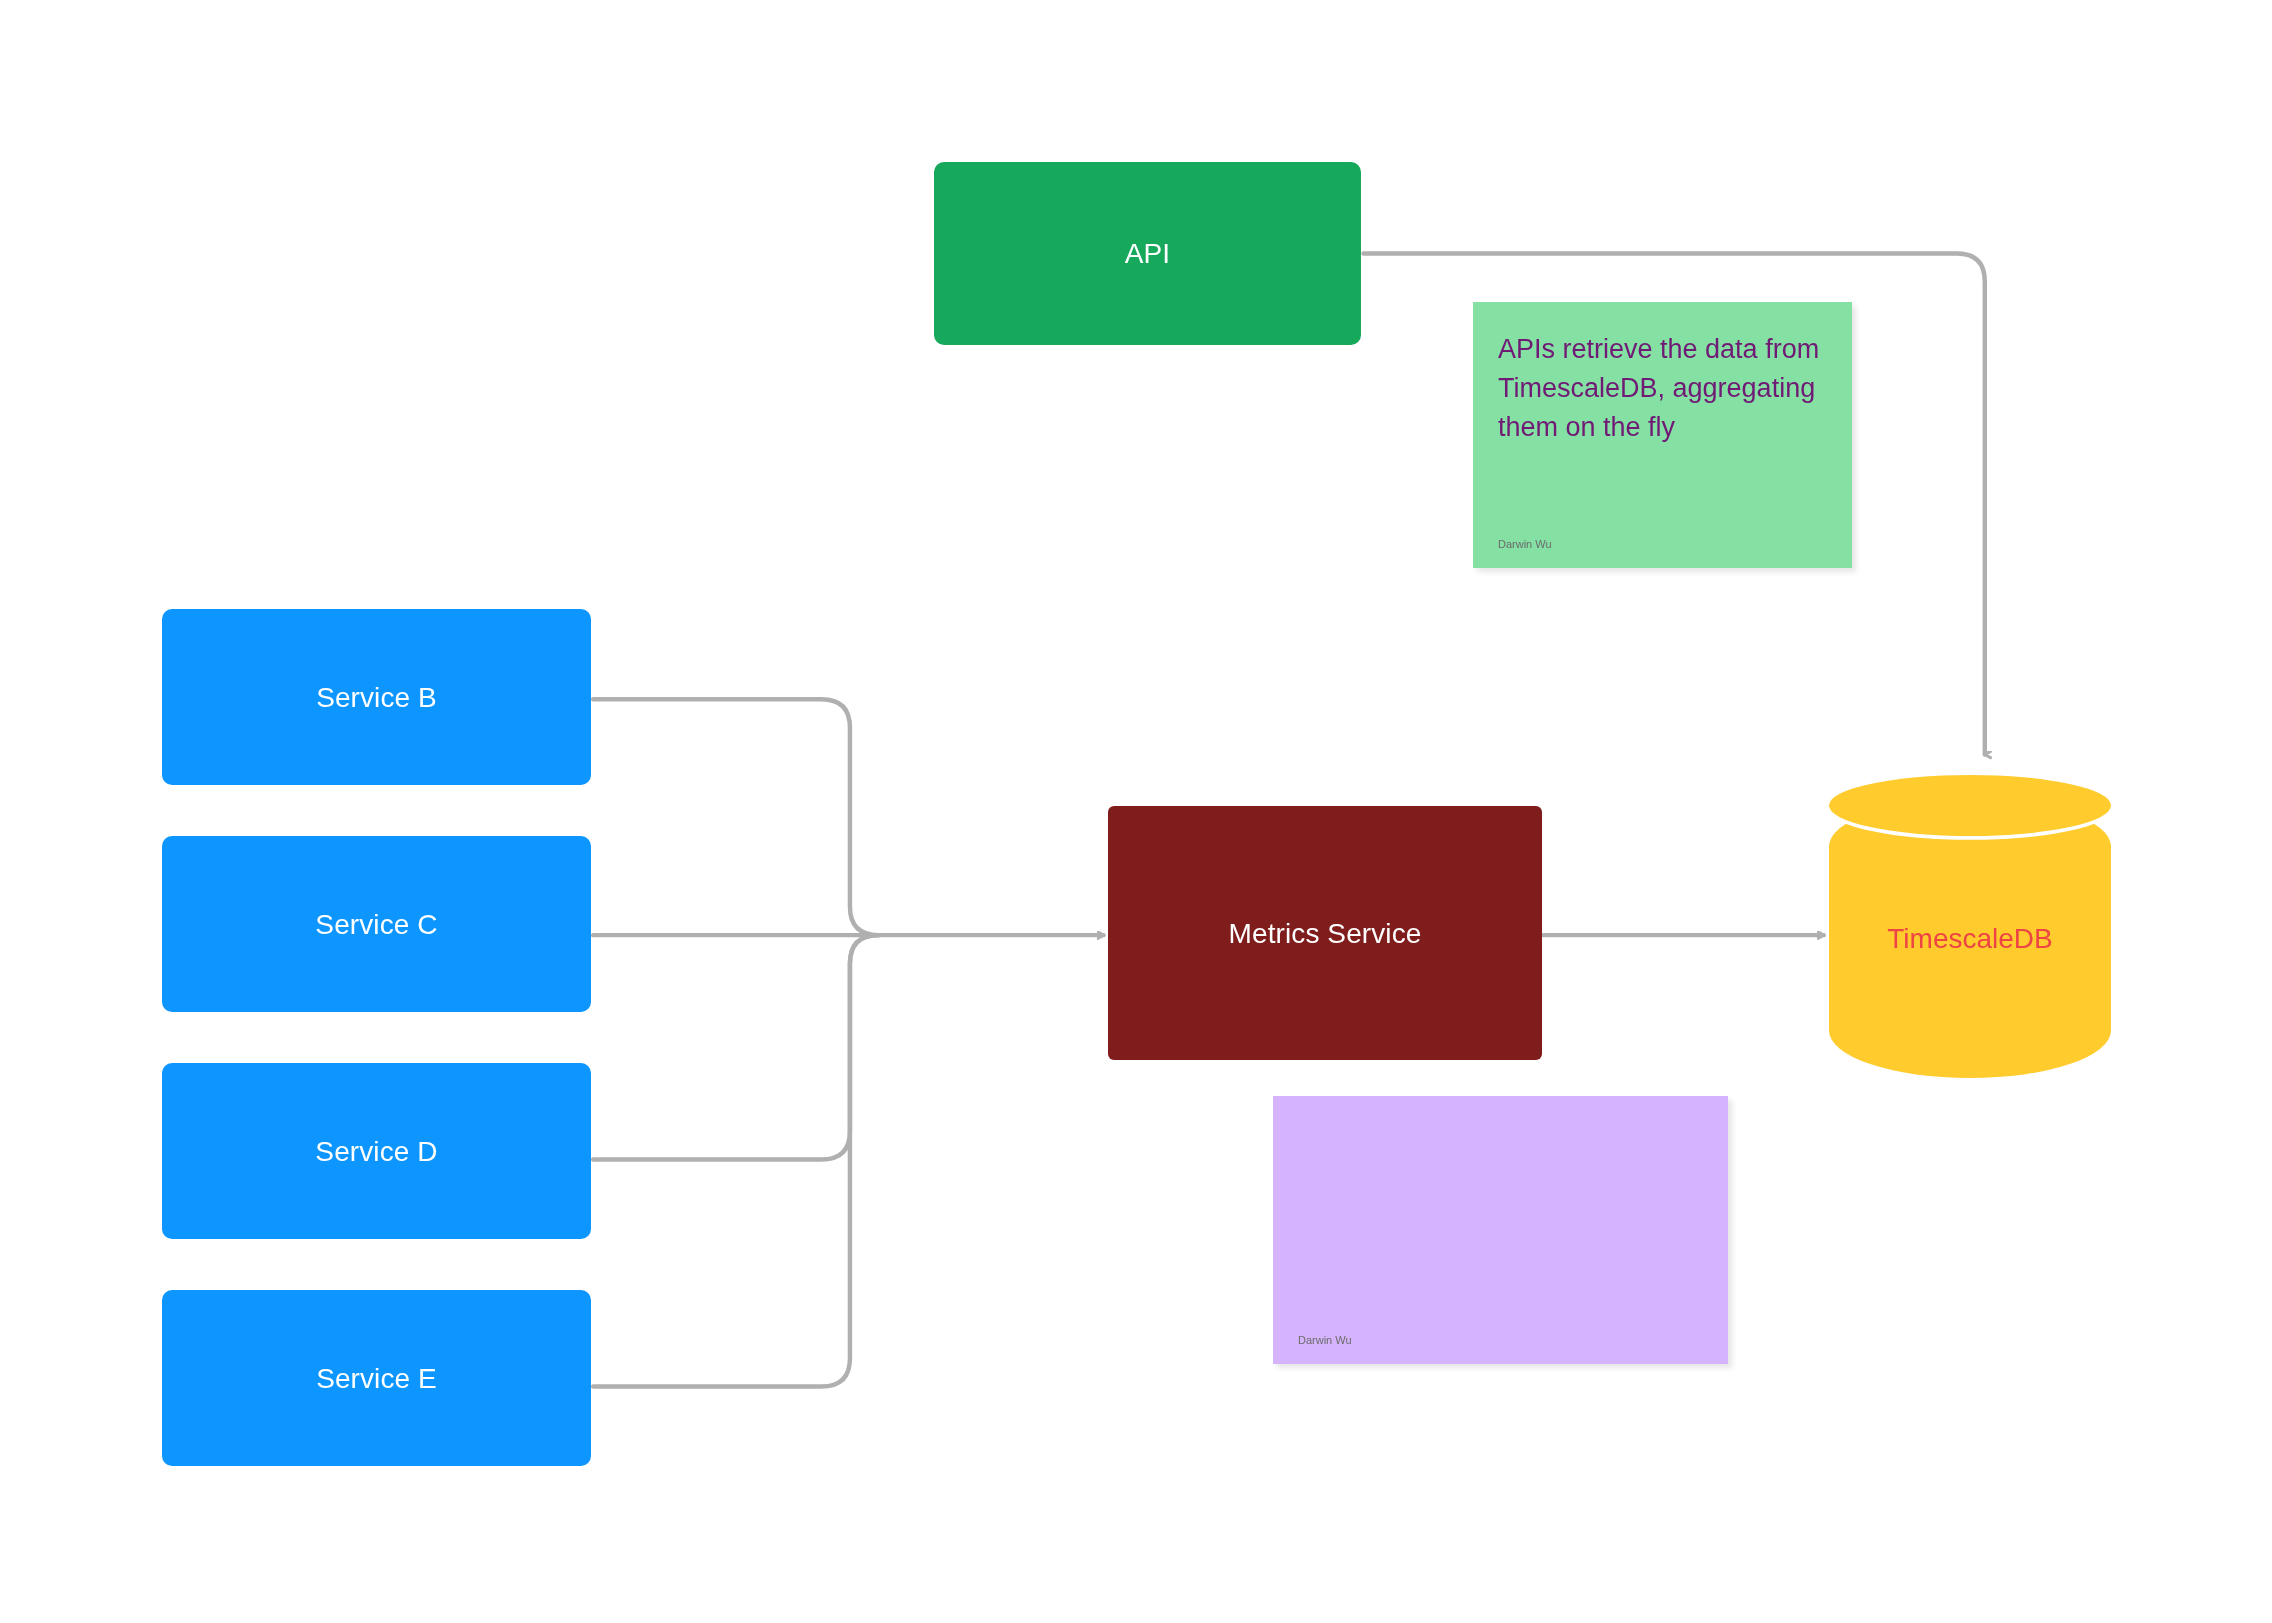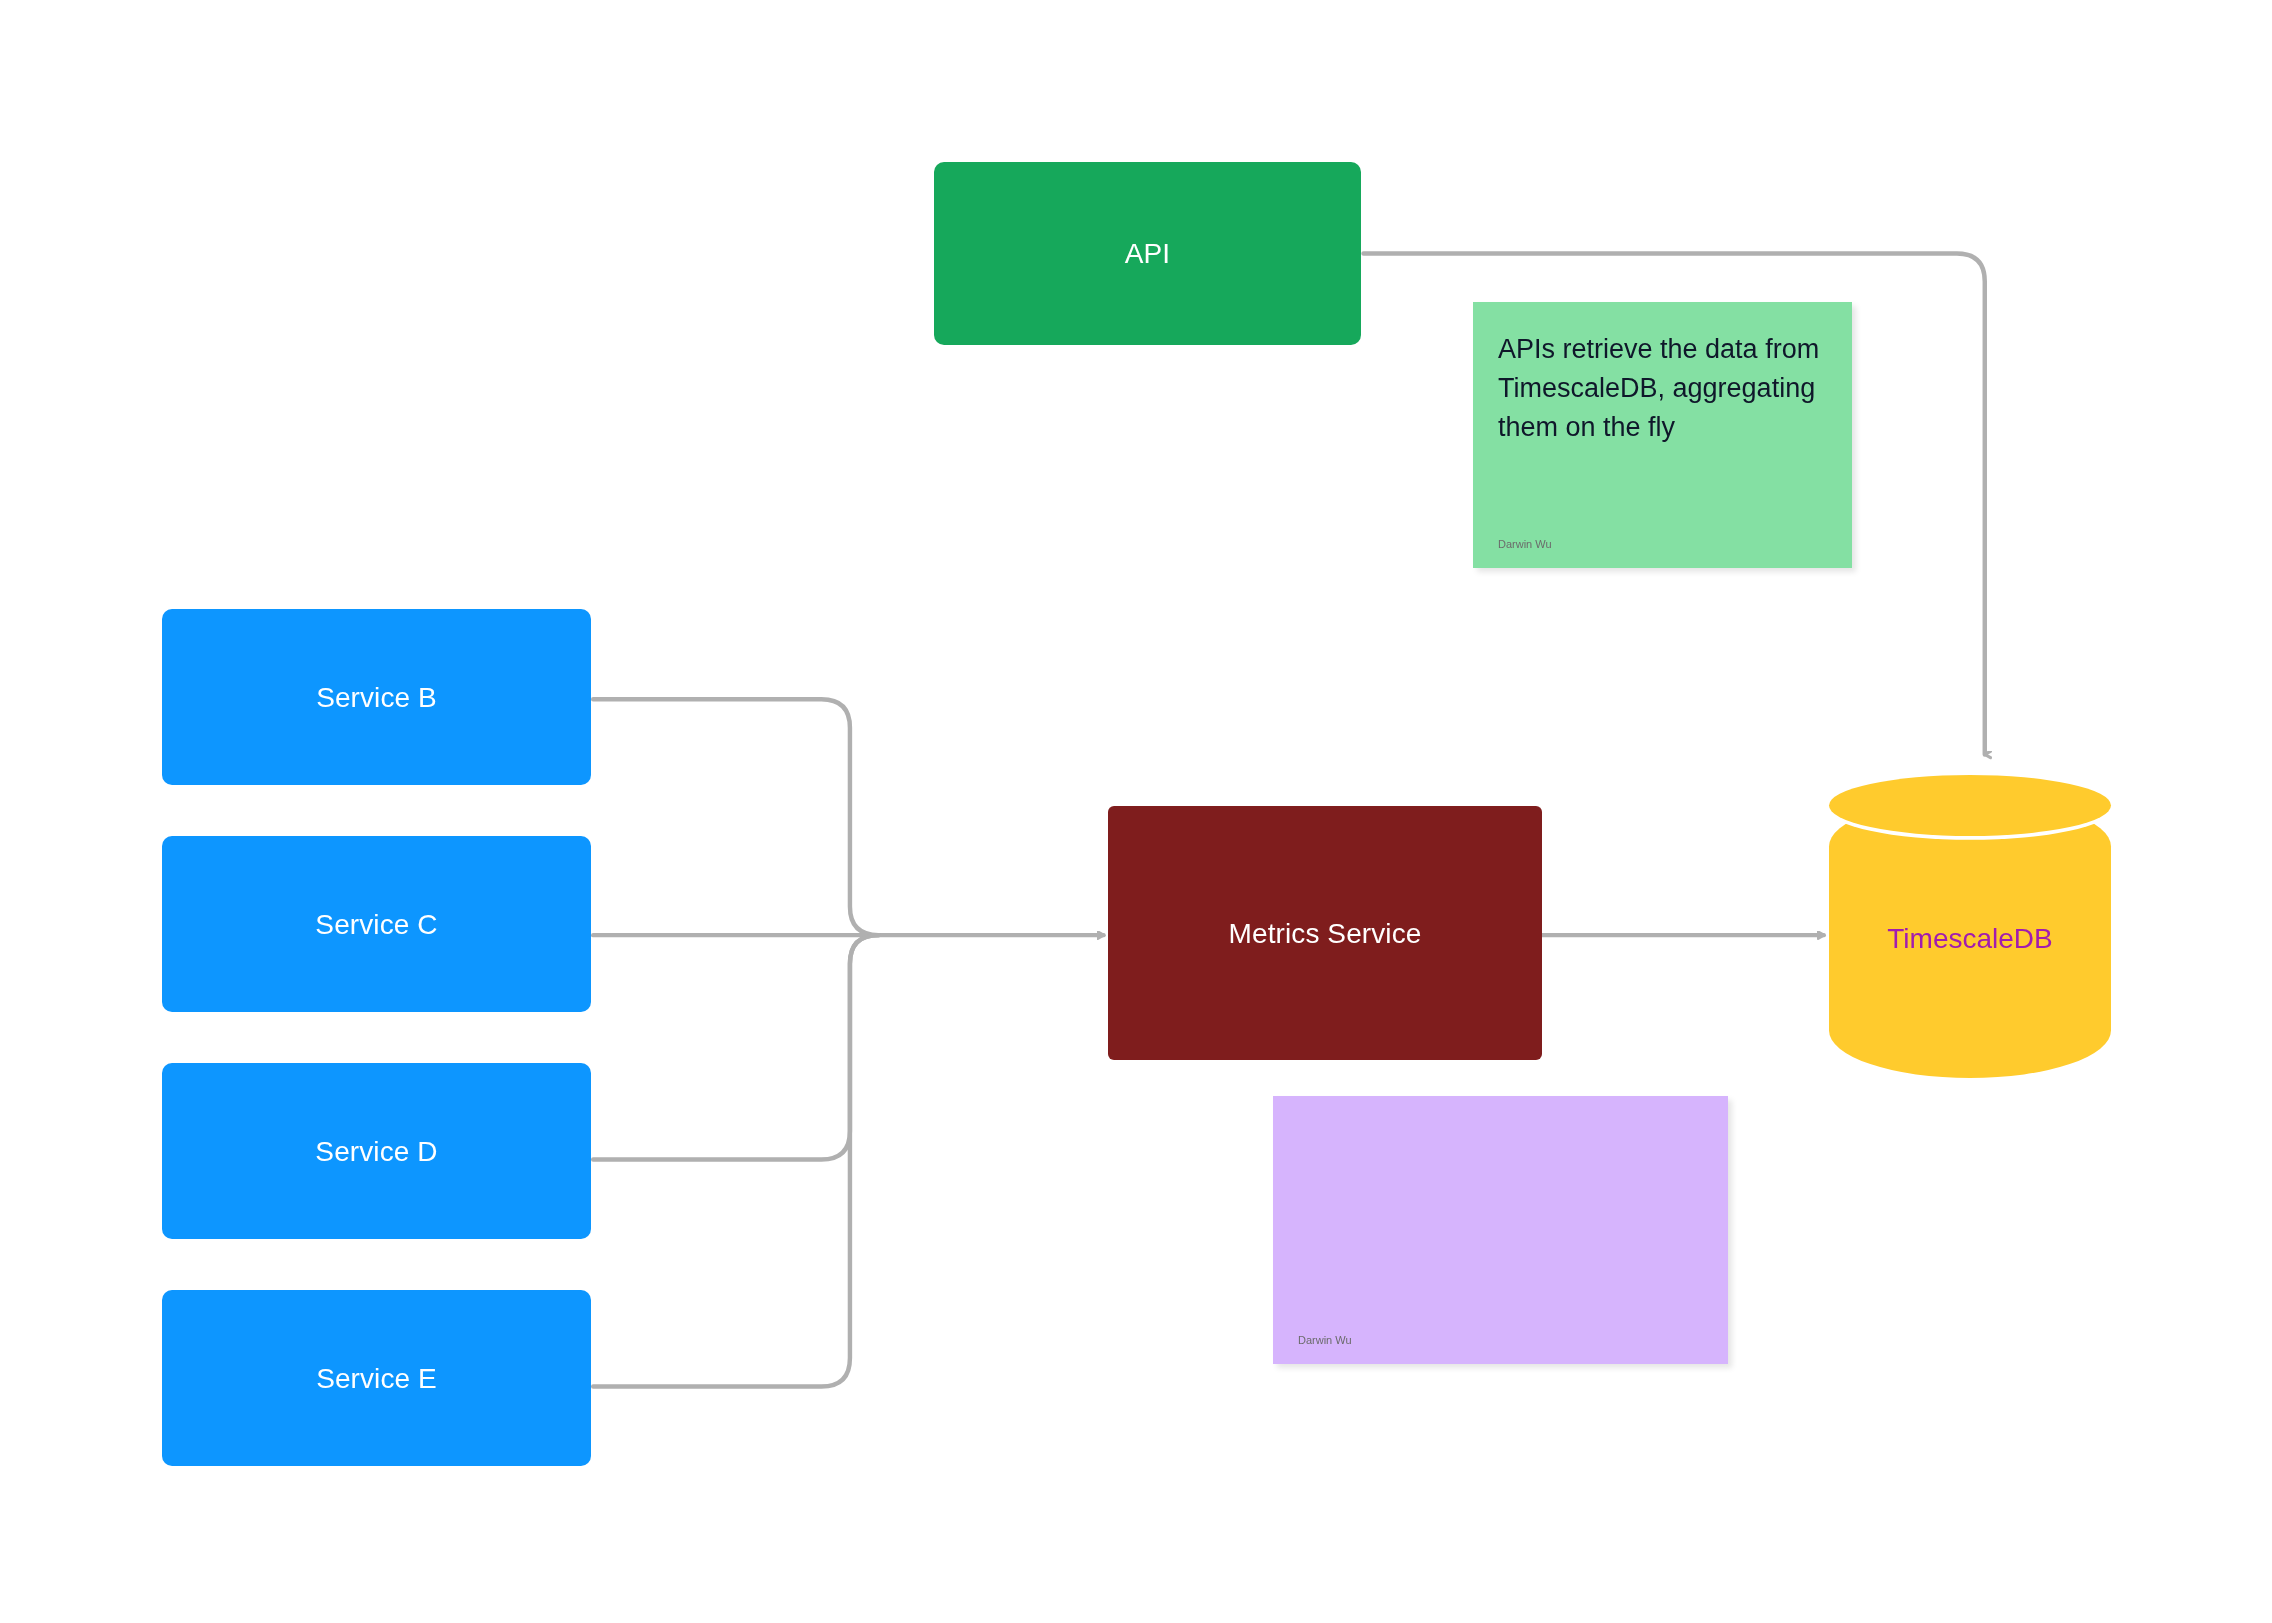--- a/index.html
+++ b/index.html
@@ -108,21 +108,21 @@
   .db-label {
     position: absolute;
     left: 0;
     top: 0;
     width: 282px;
     height: 327px;
     display: flex;
     align-items: center;
     justify-content: center;
     font-size: 28px;
-    color: #a21caf;
+    color: #ef4444;
     white-space: nowrap;
   }
 
   
   .sticky {
     position: absolute;
     box-sizing: border-box;
     padding: 28px 25px 0 25px;
     box-shadow: 3.8px 4.4px 5.7px rgba(0,0,0,0.10);
   }
@@ -139,21 +139,21 @@
     font-size: 11px;
     color: #6b6b6b;
   }
   .sticky-green {
     left: 1473px;
     top: 302px;
     width: 379px;
     height: 266px;
     background: #84e0a3;
   }
-  .sticky-green .sticky-text { color: #0f172a; }
+  .sticky-green .sticky-text { color: #701a75; }
   .sticky-purple {
     left: 1273px;
     top: 1096px;
     width: 455px;
     height: 268px;
     background: #d6b4fd;
   }
   .sticky-purple .sticky-text { color: #1b1726; }
 </style>
 </head>

